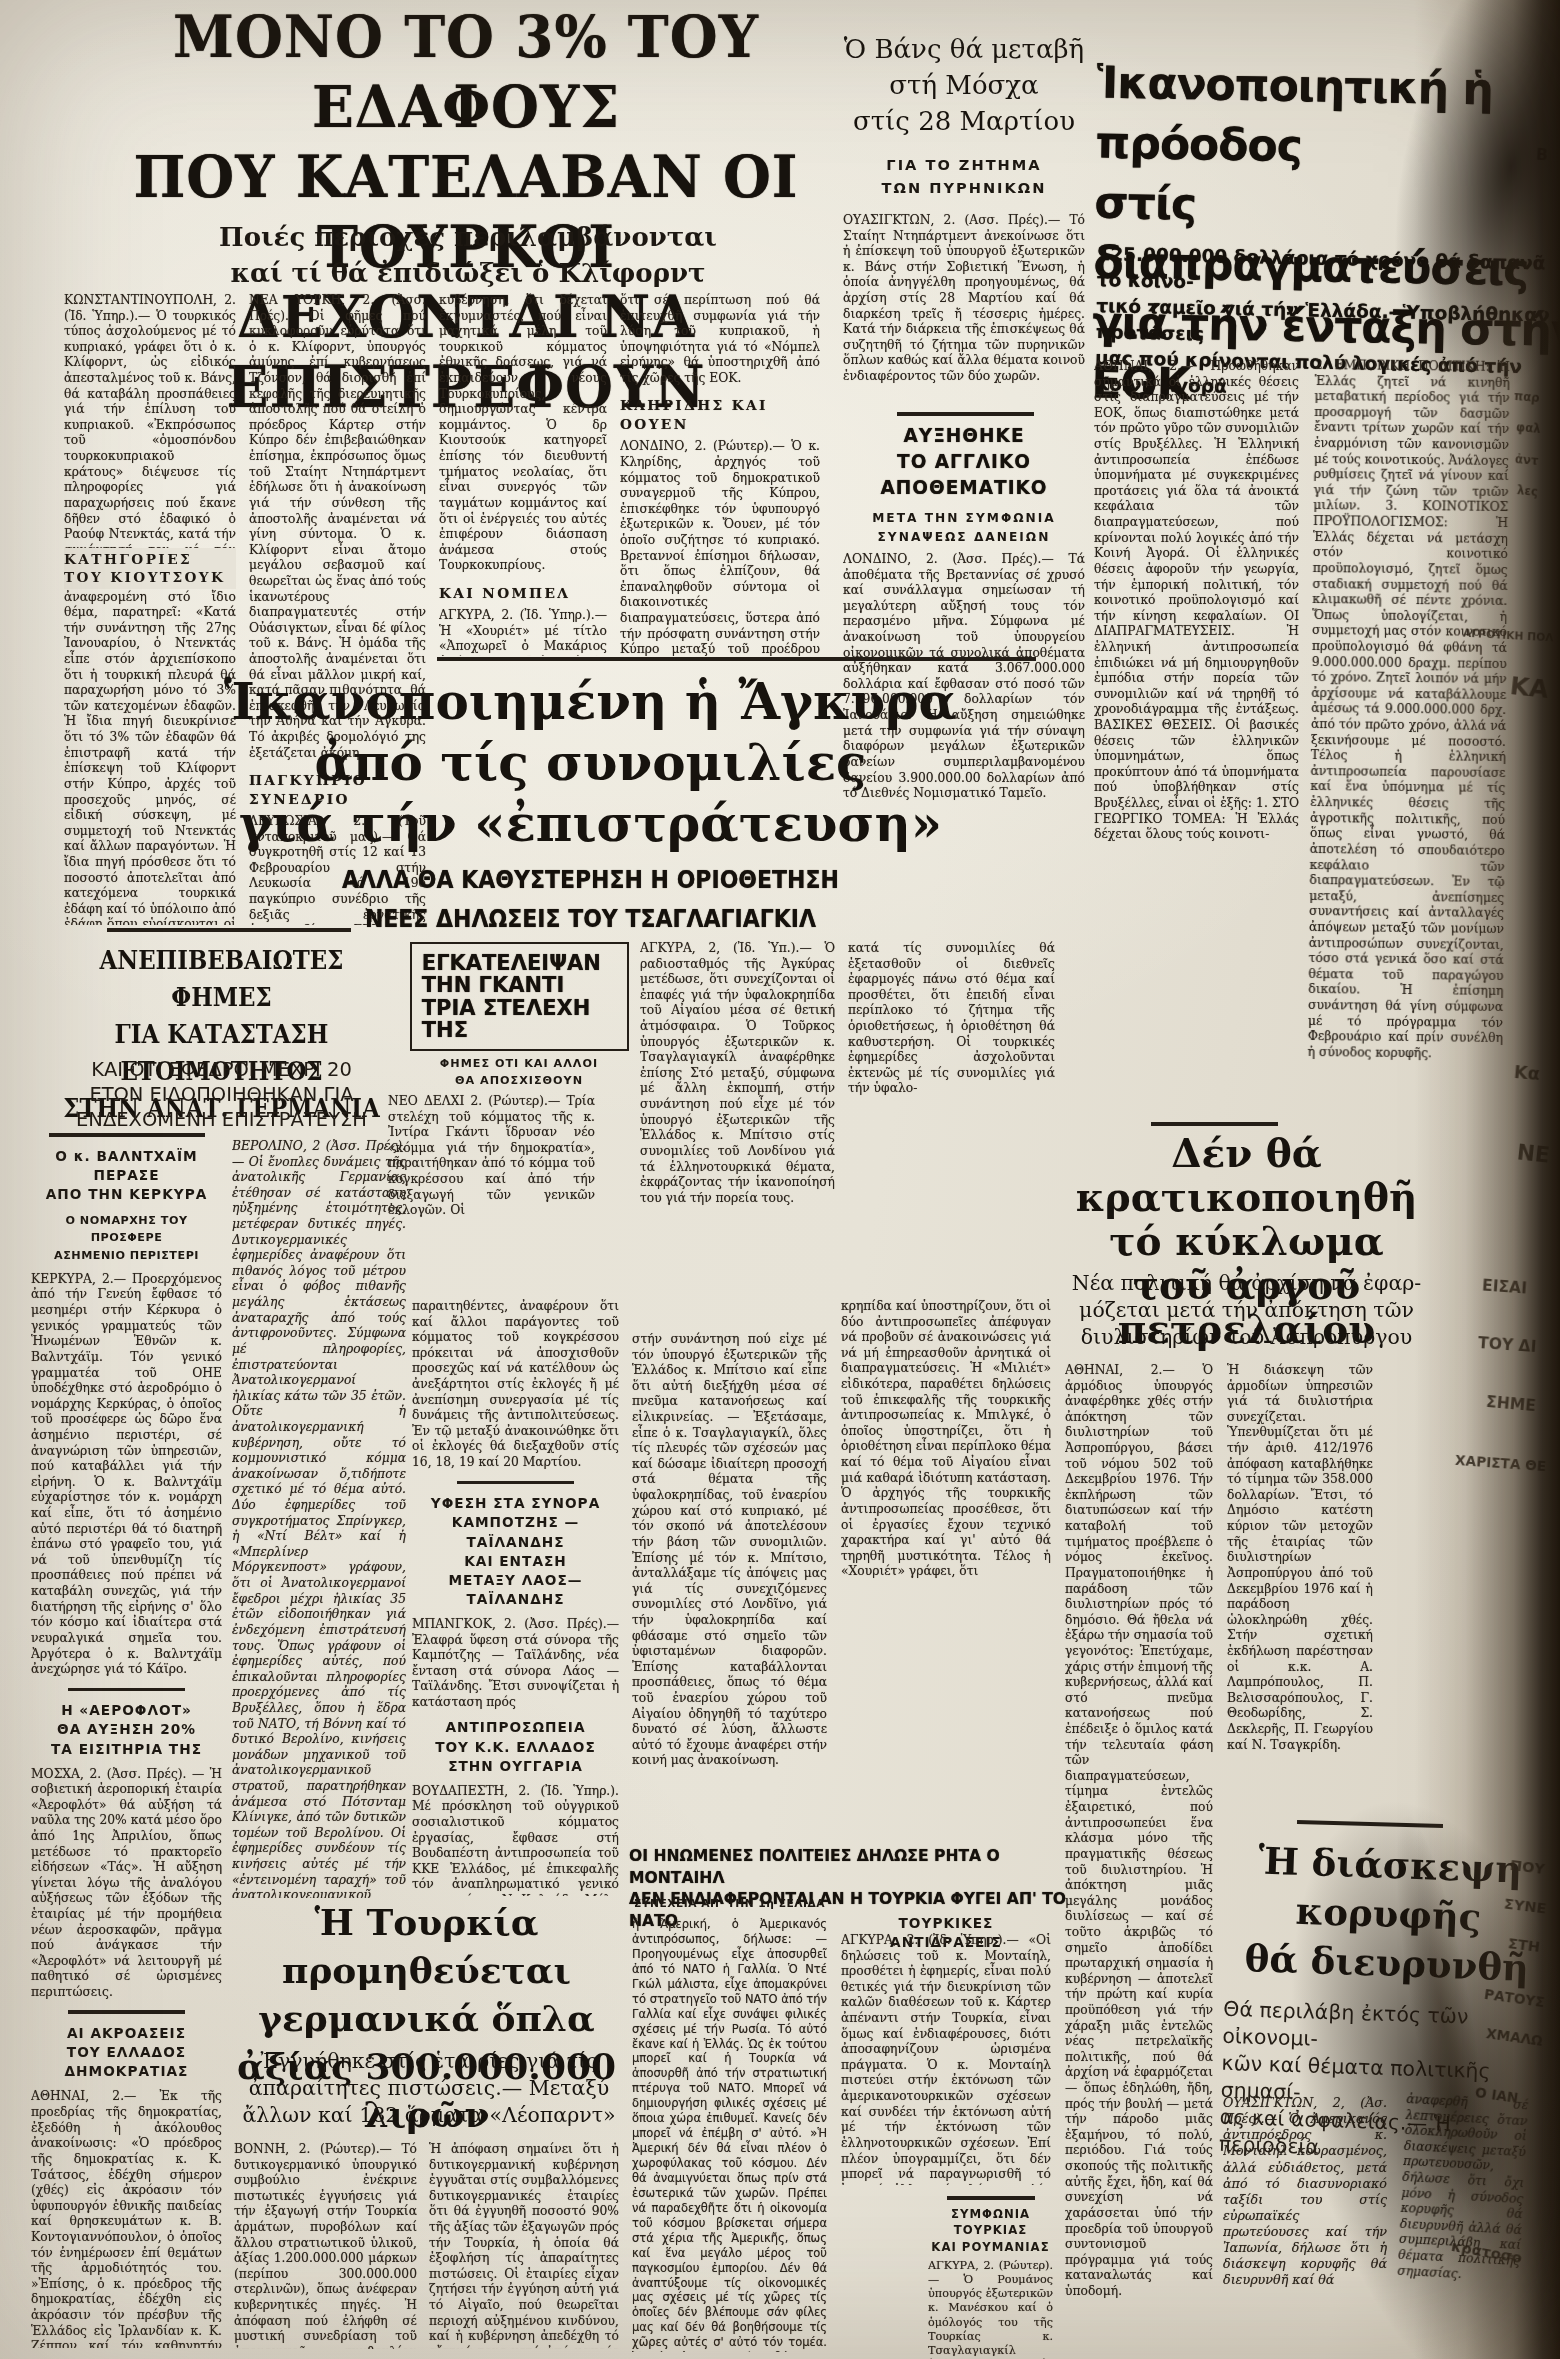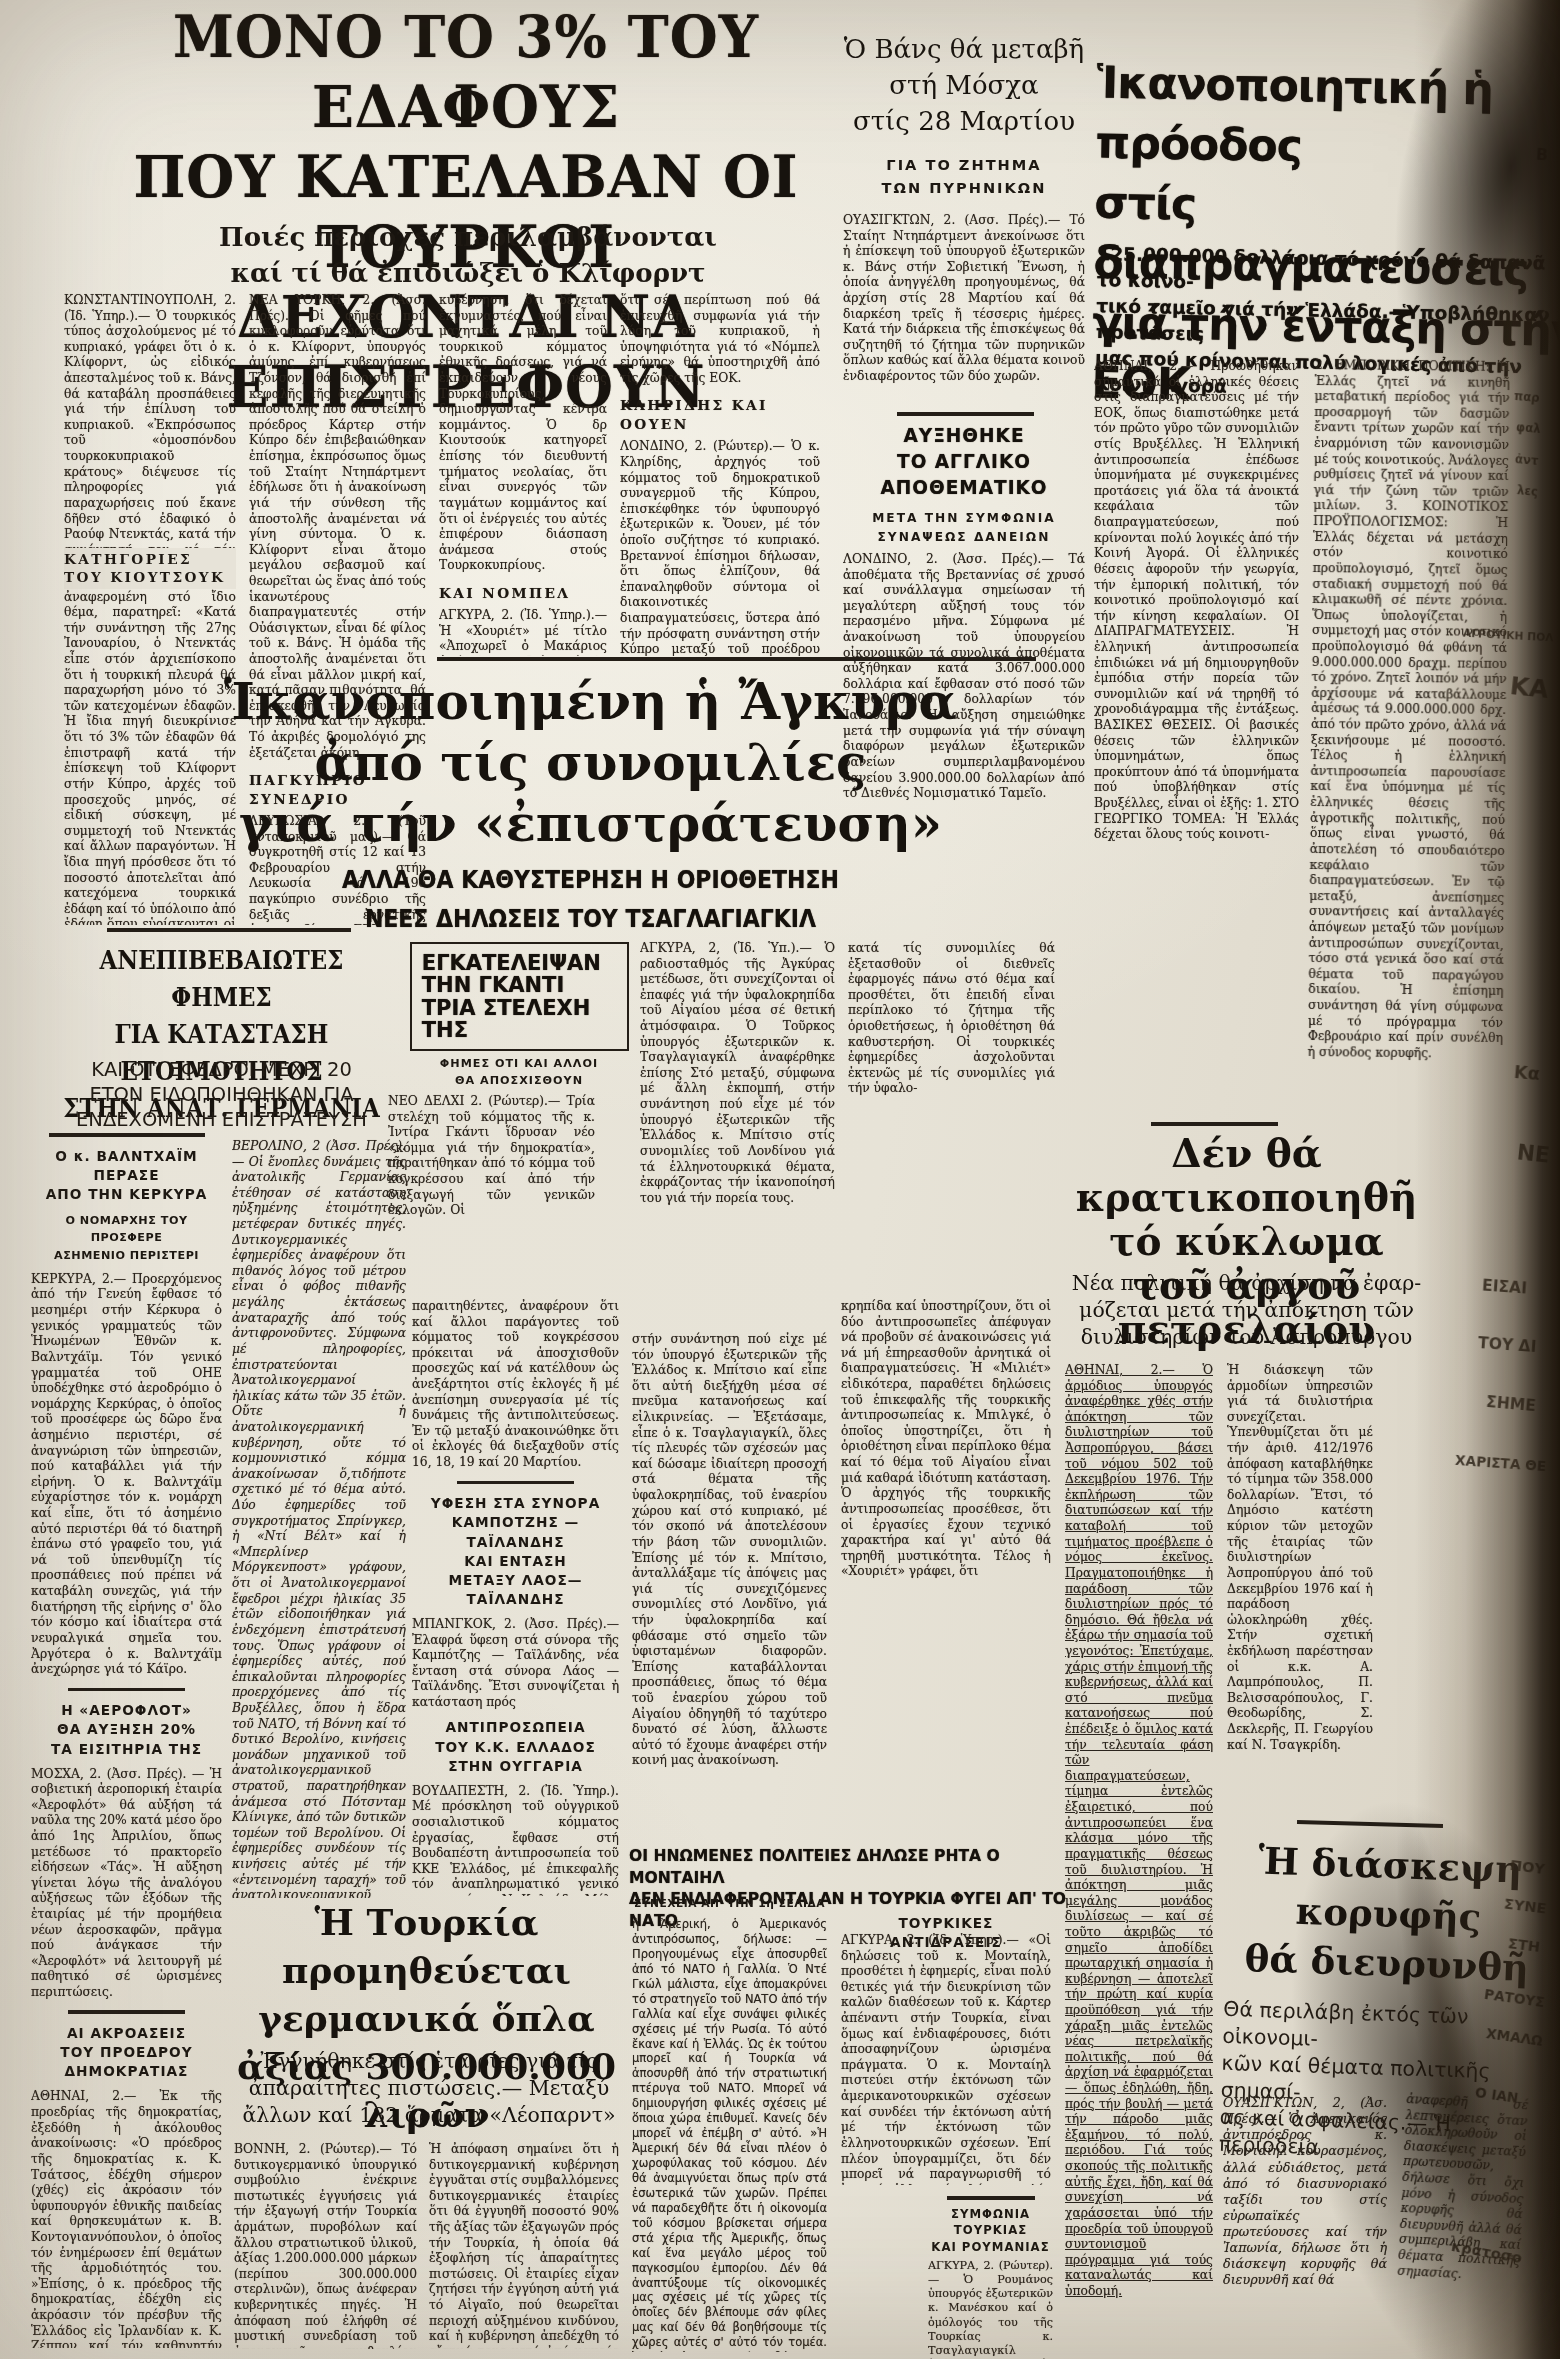--- a/index.html
+++ b/index.html
@@ -177,21 +177,21 @@
     <div class="rule" style="width:117px;margin:9.8px auto;"></div>
     <div class="sec-sans">
       <div>Η «ΑΕΡΟΦΛΟΤ»</div>
       <div>ΘΑ ΑΥΞΗΣΗ 20%</div>
       <div>ΤΑ ΕΙΣΙΤΗΡΙΑ ΤΗΣ</div>
     </div>
     <div class="bt"><span>ΜΟΣΧΑ, 2. (Ἀσσ. Πρές). — Ἡ σοβιετική ἀεροπορική ἑταιρία «Ἀεροφλότ» θά αὐξήση τά ναῦλα της 20% κατά μέσο ὅρο ἀπό 1ης Ἀπριλίου, ὅπως μετέδωσε τό πρακτορεῖο εἰδήσεων «Τάς». Ἡ αὔξηση γίνεται λόγω τῆς ἀναλόγου αὐξήσεως τῶν ἐξόδων τῆς ἑταιρίας μέ τήν προμήθεια νέων ἀεροσκαφῶν, πρᾶγμα πού ἀνάγκασε τήν «Ἀεροφλότ» νά λειτουργῆ μέ παθητικό σέ ὡρισμένες περιπτώσεις.</span></div>
     <div class="rule" style="width:117px;margin:9.8px auto;"></div>
     <div class="sec-sans">
       <div>ΑΙ ΑΚΡΟΑΣΕΙΣ</div>
-      <div>ΤΟΥ ΠΡΟΕΔΡΟΥ</div>
+      <div>ΤΟΥ ΕΛΛΑΔΟΣ</div>
       <div>ΔΗΜΟΚΡΑΤΙΑΣ</div>
     </div>
     <div class="bt"><span>ΑΘΗΝΑΙ, 2.— Ἐκ τῆς προεδρίας τῆς δημοκρατίας, ἐξεδόθη ἡ ἀκόλουθος ἀνακοίνωσις: «Ὁ πρόεδρος τῆς δημοκρατίας κ. Κ. Τσάτσος, ἐδέχθη σήμερον (χθές) εἰς ἀκρόασιν τόν ὑφυπουργόν ἐθνικῆς παιδείας καί θρησκευμάτων κ. Β. Κοντογιαννόπουλον, ὁ ὁποῖος τόν ἐνημέρωσεν ἐπί θεμάτων τῆς ἁρμοδιότητός του. »Ἐπίσης, ὁ κ. πρόεδρος τῆς δημοκρατίας, ἐδέχθη εἰς ἀκρόασιν τόν πρέσβυν τῆς Ἑλλάδος εἰς Ἰρλανδίαν κ. Κ. Ζέππον καί τόν καθηγητήν πανεπιστημίου κ. Α. Φυτράκην».</span></div>
 
   </div>
 
   <div class="abs colflow" style="left:412px;top:1299px;width:207px;height:597px;overflow:hidden;">
     <div class="bt"><span>παραιτηθέντες, ἀναφέρουν ὅτι καί ἄλλοι παράγοντες τοῦ κόμματος τοῦ κογκρέσσου πρόκειται νά ἀποσχισθοῦν προσεχῶς καί νά κατέλθουν ὡς ἀνεξάρτητοι στίς ἐκλογές ἤ μέ ἀνεπίσημη συνεργασία μέ τίς δυνάμεις τῆς ἀντιπολιτεύσεως. Ἐν τῷ μεταξύ ἀνακοινώθηκε ὅτι οἱ ἐκλογές θά διεξαχθοῦν στίς 16, 18, 19 καί 20 Μαρτίου.</span></div>
     <div class="rule" style="width:117px;margin:9.8px auto;"></div>
     <div class="sec-sans">
@@ -261,21 +261,21 @@
   <div class="abs serif-head" style="left:1061px;top:1131px;width:371px;font-size:39px;line-height:44px;">
     <div>Δέν θά κρατικοποιηθῆ</div>
     <div>τό κύκλωμα</div>
     <div>τοῦ ἀργοῦ πετρελαίου</div>
   </div>
   <div class="abs serif-head" style="left:1071px;top:1270px;width:351px;font-size:20.5px;line-height:27px;font-weight:normal;">
     <div>Νέα πολιτική θά ἀρχίση νά ἐφαρ-</div>
     <div>μόζεται μετά τήν ἀπόκτηση τῶν</div>
     <div>διυλιστηρίων τοῦ Ἀσπροπύργου</div>
   </div>
-  <div class="abs bt" style="left:1065px;top:1363px;width:148px;height:983px;text-decoration:underline;">
+  <div class="abs bt" style="left:1065px;top:1363px;width:148px;height:983px;">
     <span>ΑΘΗΝΑΙ, 2.— Ὁ ἁρμόδιος ὑπουργός ἀναφέρθηκε χθές στήν ἀπόκτηση τῶν διυλιστηρίων τοῦ Ἀσπροπύργου, βάσει τοῦ νόμου 502 τοῦ Δεκεμβρίου 1976. Τήν ἐκπλήρωση τῶν διατυπώσεων καί τήν καταβολή τοῦ τιμήματος προέβλεπε ὁ νόμος ἐκεῖνος. Πραγματοποιήθηκε ἡ παράδοση τῶν διυλιστηρίων πρός τό δημόσιο. Θά ἤθελα νά ἐξάρω τήν σημασία τοῦ γεγονότος: Ἐπετύχαμε, χάρις στήν ἐπιμονή τῆς κυβερνήσεως, ἀλλά καί στό πνεῦμα κατανοήσεως πού ἐπέδειξε ὁ ὅμιλος κατά τήν τελευταία φάση τῶν διαπραγματεύσεων, τίμημα ἐντελῶς ἐξαιρετικό, πού ἀντιπροσωπεύει ἕνα κλάσμα μόνο τῆς πραγματικῆς θέσεως τοῦ διυλιστηρίου. Ἡ ἀπόκτηση μιᾶς μεγάλης μονάδος διυλίσεως — καί σέ τοῦτο ἀκριβῶς τό σημεῖο ἀποδίδει πρωταρχική σημασία ἡ κυβέρνηση — ἀποτελεῖ τήν πρώτη καί κυρία προϋπόθεση γιά τήν χάραξη μιᾶς ἐντελῶς νέας πετρελαϊκῆς πολιτικῆς, πού θά ἀρχίση νά ἐφαρμόζεται — ὅπως ἐδηλώθη, ἤδη, πρός τήν βουλή — μετά τήν πάροδο μιᾶς ἑξαμήνου, τό πολύ, περιόδου. Γιά τούς σκοπούς τῆς πολιτικῆς αὐτῆς ἔχει, ἤδη, καί θά συνεχίση νά χαράσσεται ὑπό τήν προεδρία τοῦ ὑπουργοῦ συντονισμοῦ πρόγραμμα γιά τούς καταναλωτάς καί ὑποδομή.</span>
   </div>
   <div class="abs bt" style="left:1227px;top:1363px;width:146px;height:441px;">
     <span>Ἡ διάσκεψη τῶν ἁρμοδίων ὑπηρεσιῶν γιά τά διυλιστήρια συνεχίζεται. Ὑπενθυμίζεται ὅτι μέ τήν ἀριθ. 412/1976 ἀπόφαση καταβλήθηκε τό τίμημα τῶν 358.000 δολλαρίων. Ἔτσι, τό Δημόσιο κατέστη κύριον τῶν μετοχῶν τῆς ἑταιρίας τῶν διυλιστηρίων Ἀσπροπύργου ἀπό τοῦ Δεκεμβρίου 1976 καί ἡ παράδοση ὡλοκληρώθη χθές. Στήν σχετική ἐκδήλωση παρέστησαν οἱ κ.κ. Α. Λαμπρόπουλος, Π. Βελισσαρόπουλος, Γ. Θεοδωρίδης, Σ. Δεκλερῆς, Π. Γεωργίου καί Ν. Τσαγκρίδη.</span>
   </div>
 
   <div class="abs rule" style="left:1297px;top:1822px;width:146px;transform:rotate(1.5deg);"></div>
   <div class="abs serif-head" style="left:1217px;top:1841px;width:343px;font-size:37px;line-height:49px;transform:rotate(2deg);overflow:hidden;height:148px;">
     <div>Ἡ διάσκεψη κορυφῆς</div>
     <div>θά διευρυνθῆ</div>

